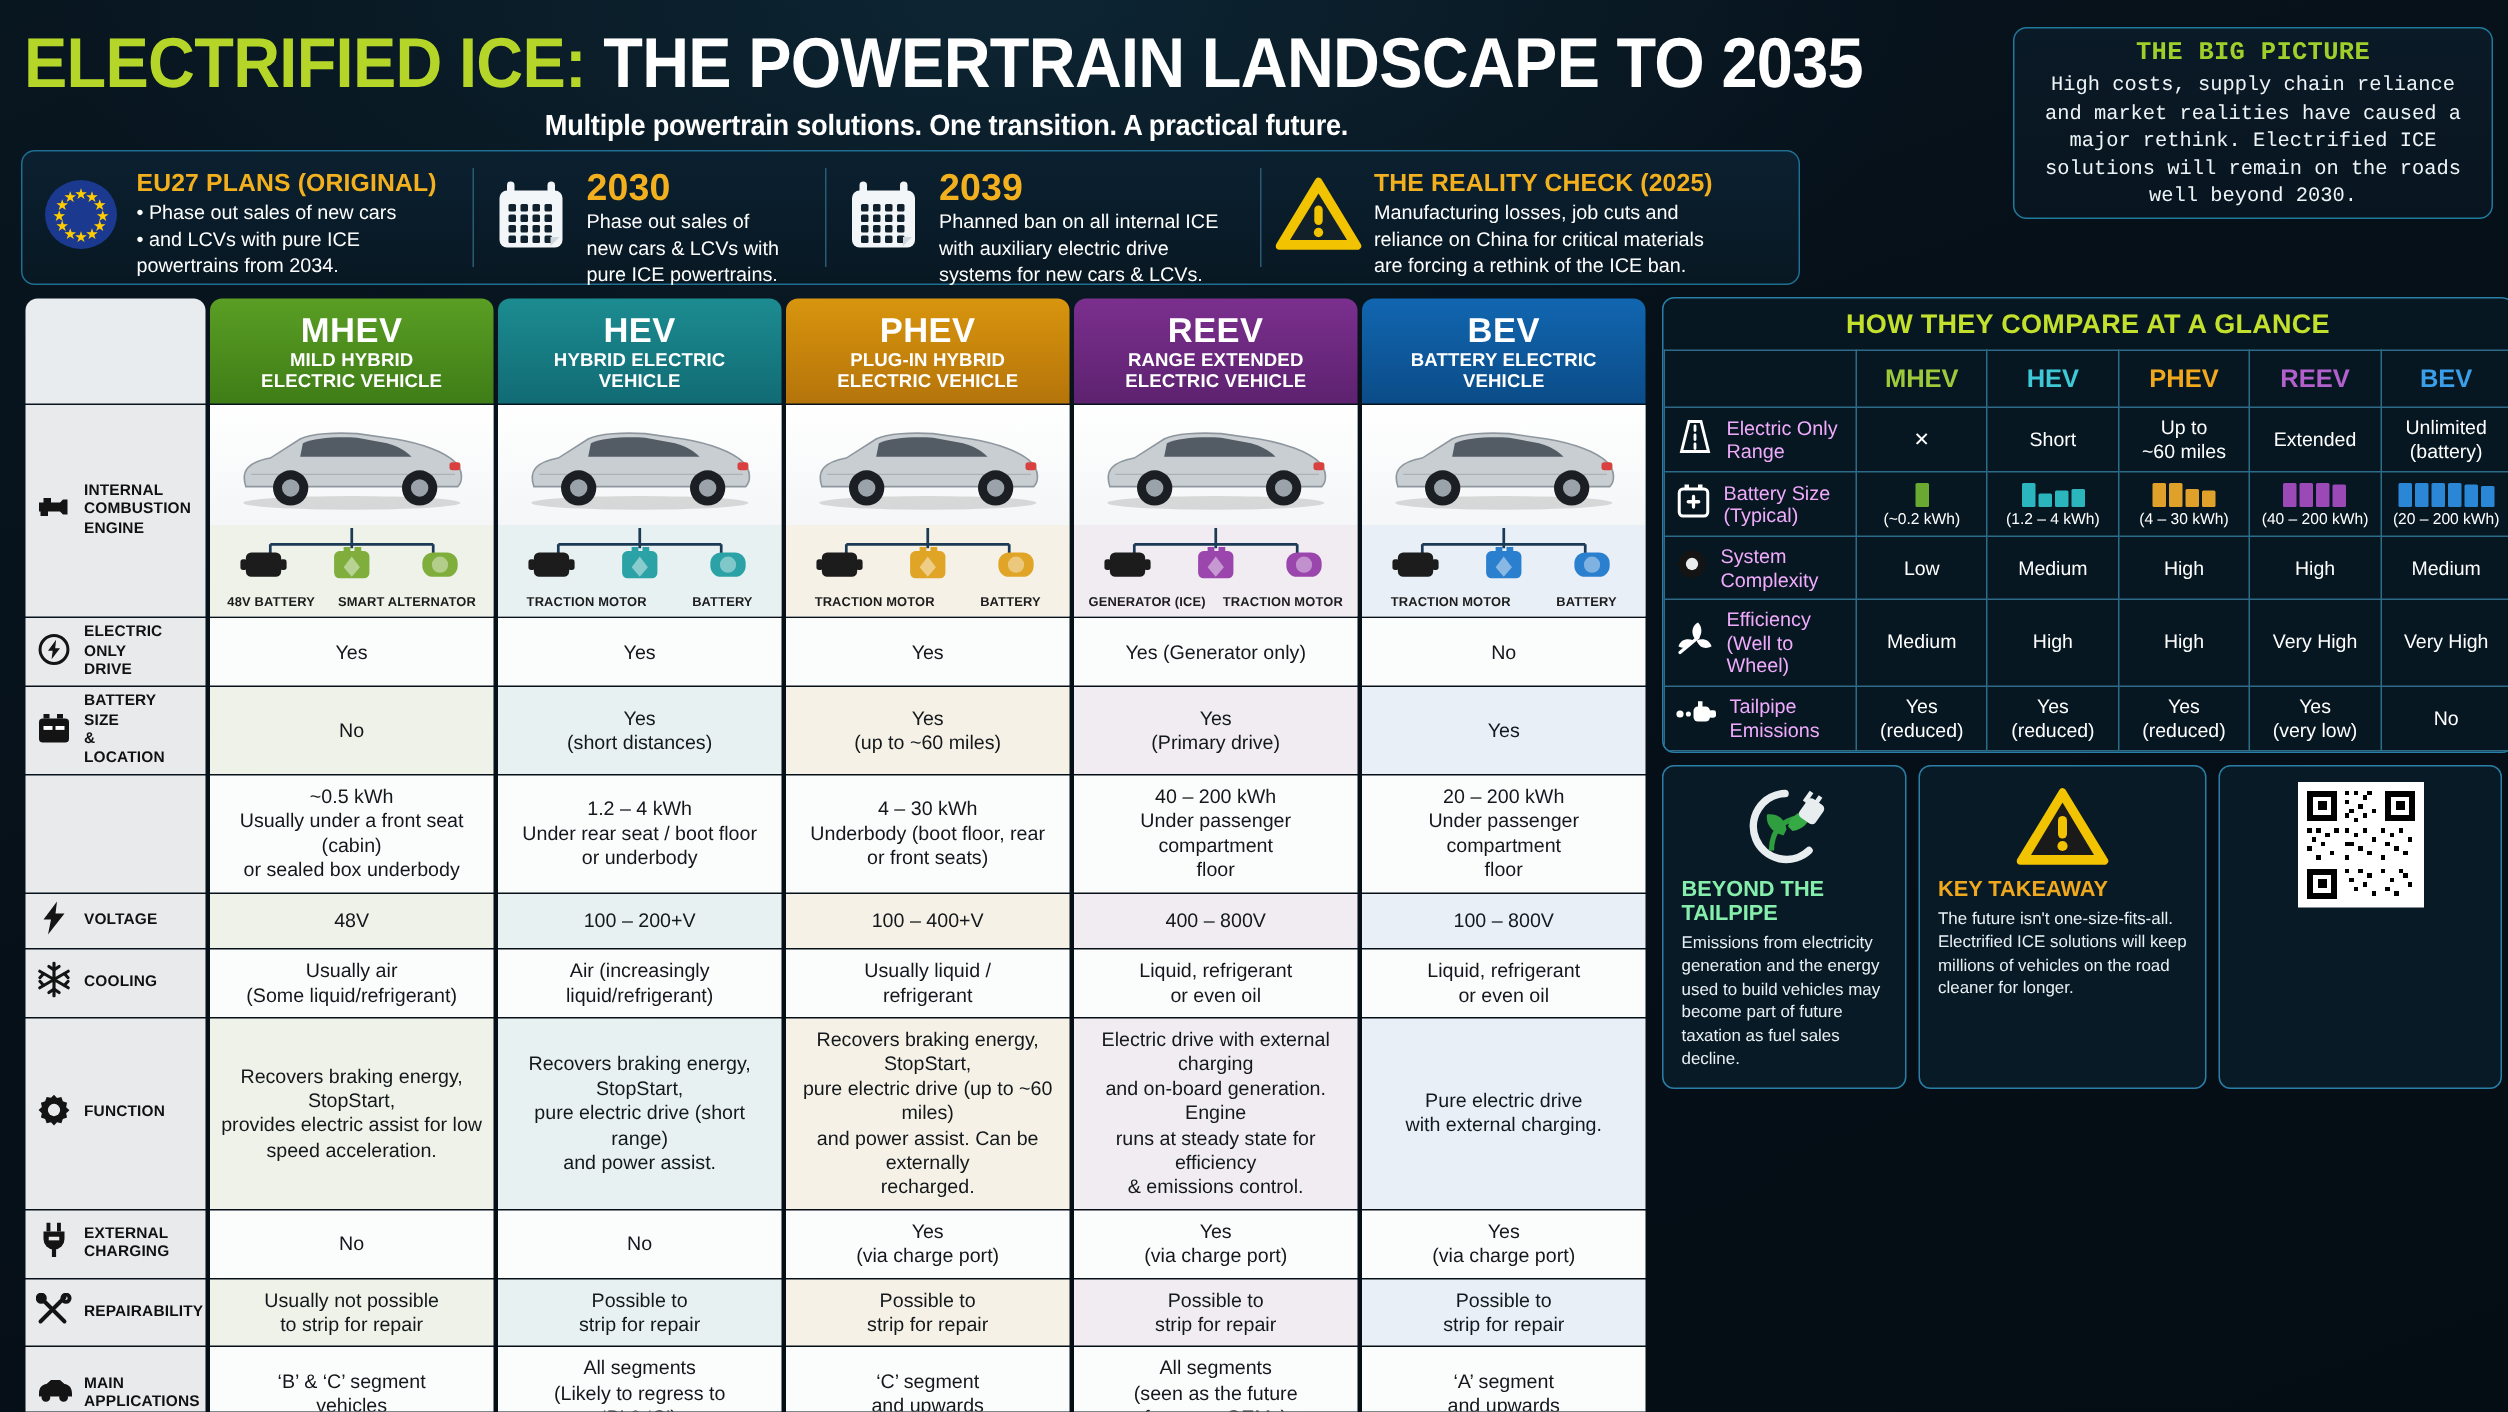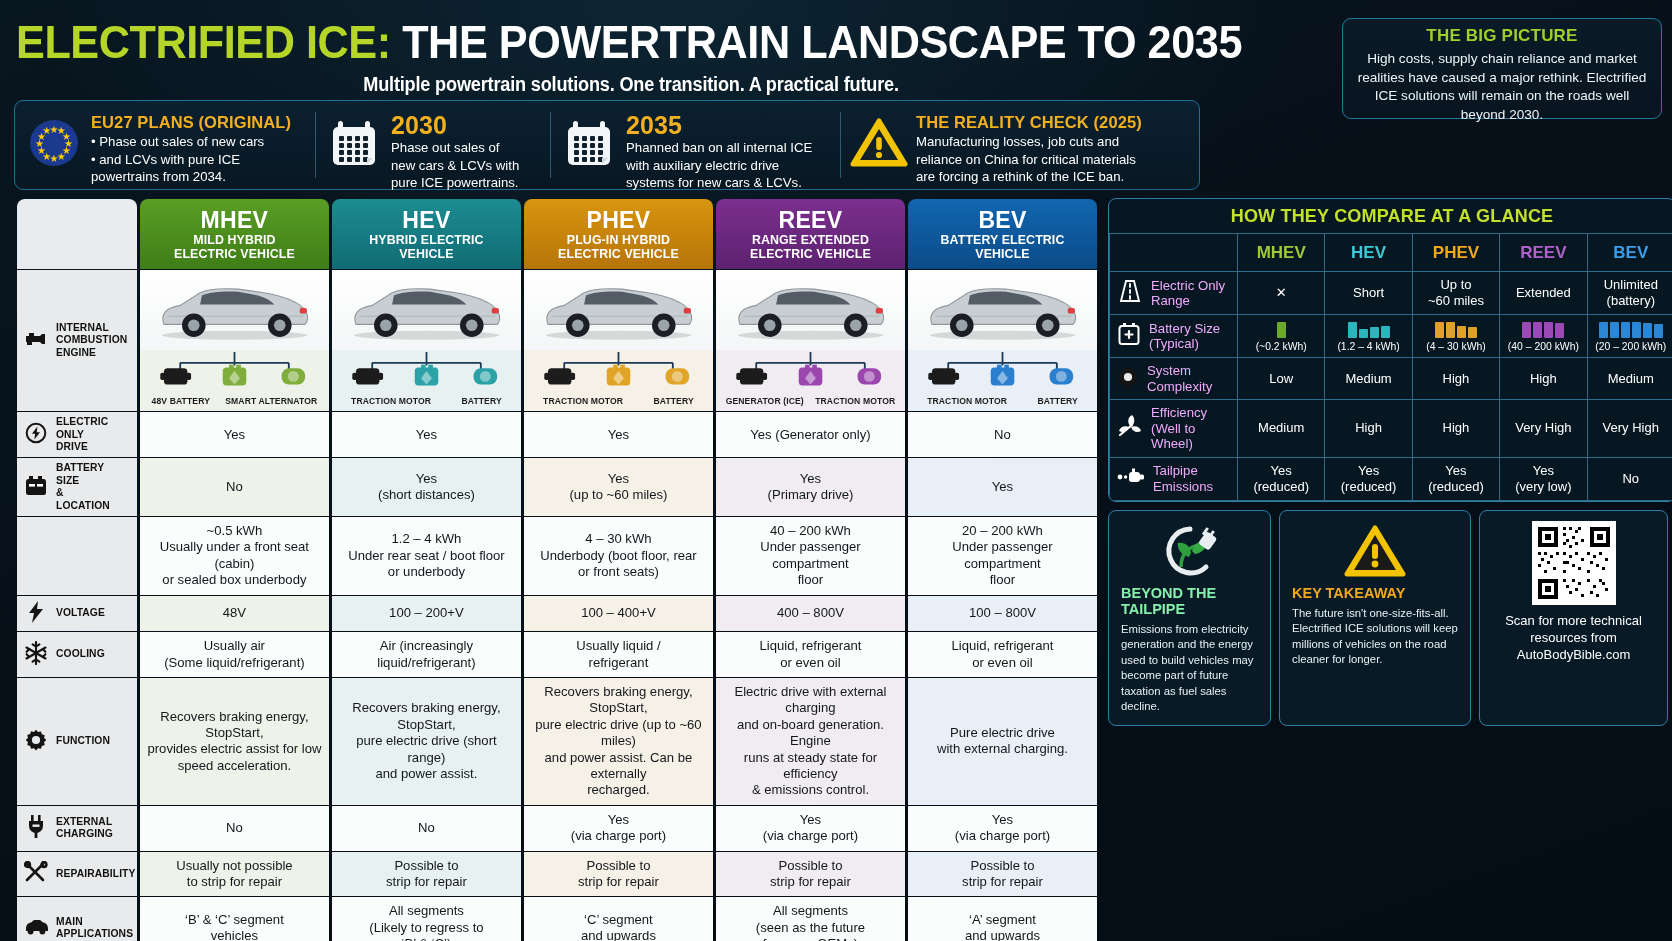--- a/index.html
+++ b/index.html
@@ -27,24 +27,25 @@
     transform: scaleX(0.92); transform-origin: left center;
   }
   h1.title .lime { color: #b5d629; }
   h1.title .white { color: #ffffff; }
   .subtitle {
     margin-top: 5px; text-align: center; color: #ffffff;
     font-size: 19.5px; font-weight: 700; letter-spacing: -0.2px;
     transform: scaleX(0.93);
   }
   .big-picture {
-    position: absolute; right: 0px; top: 8px; width: 320px; height: 101px;
+    position: absolute; right: 0px; top: 8px; width: 320px; height: 128px;
     border: 1.5px solid #1f7a9e; border-radius: 9px;
     background: linear-gradient(180deg, #0a1a26 0%, #081520 100%);
     padding: 7px 12px 8px;
+    font-family: Liberation Mono, monospace;
   }
   .big-picture .bp-title {
     color: #9fcf2b; font-size: 17px; font-weight: 900; text-align: center;
     letter-spacing: 0.2px; margin-bottom: 4px;
   }
   .big-picture .bp-body {
     color: #eef4f7; font-size: 13.6px; line-height: 18.5px;
     text-align: center; font-weight: 400;
   }
 
@@ -232,21 +233,21 @@
                 <rect x="32" y="31" width="5" height="5" rx="1"></rect>
                 <rect x="8" y="38" width="5" height="5" rx="1"></rect>
                 <rect x="16" y="38" width="5" height="5" rx="1"></rect>
                 <rect x="24" y="38" width="5" height="5" rx="1"></rect>
                 <rect x="32" y="38" width="5" height="5" rx="1"></rect>
               </g>
       <path d="M36 39 L42 39 L36 45 Z" fill="#cfd8dd"></path>
             </svg></span>
         </div>
     <div class="tl-txt">
-      <div class="tl-head big">2035</div>
+      <div class="tl-head big">2039</div>
       <ul class="tl-lines">
             <li>Phanned ban on all internal ICE</li>
             <li>with auxiliary electric drive</li>
             <li>systems for new cars &amp; LCVs.</li>
           </ul>
     </div>
   </div>
   <div class="tl-item" style="flex:1 1 auto">
     <div class="tl-ico">
           <span class=""><svg width="58" height="50" viewBox="0 0 58 50">
@@ -882,19 +883,18 @@
                   <rect x="61" y="64" width="3" height="3"></rect>
                 <rect x="67" y="58" width="3" height="3"></rect>
                   <rect x="73" y="67" width="3" height="3"></rect>
                   <rect x="58" y="70" width="3" height="3"></rect>
                 <rect x="64" y="73" width="3" height="3"></rect>
                   <rect x="70" y="61" width="3" height="3"></rect>
                   <rect x="31" y="40" width="3" height="3"></rect>
               </g>
             </svg>
           </div>
-          <div class="scan-text">Scan for more technical resources from AutoBodyBible.com</div>
         </div>
       </div>
     </div>
   </div>
 
 </div>
 
 </body></html>

